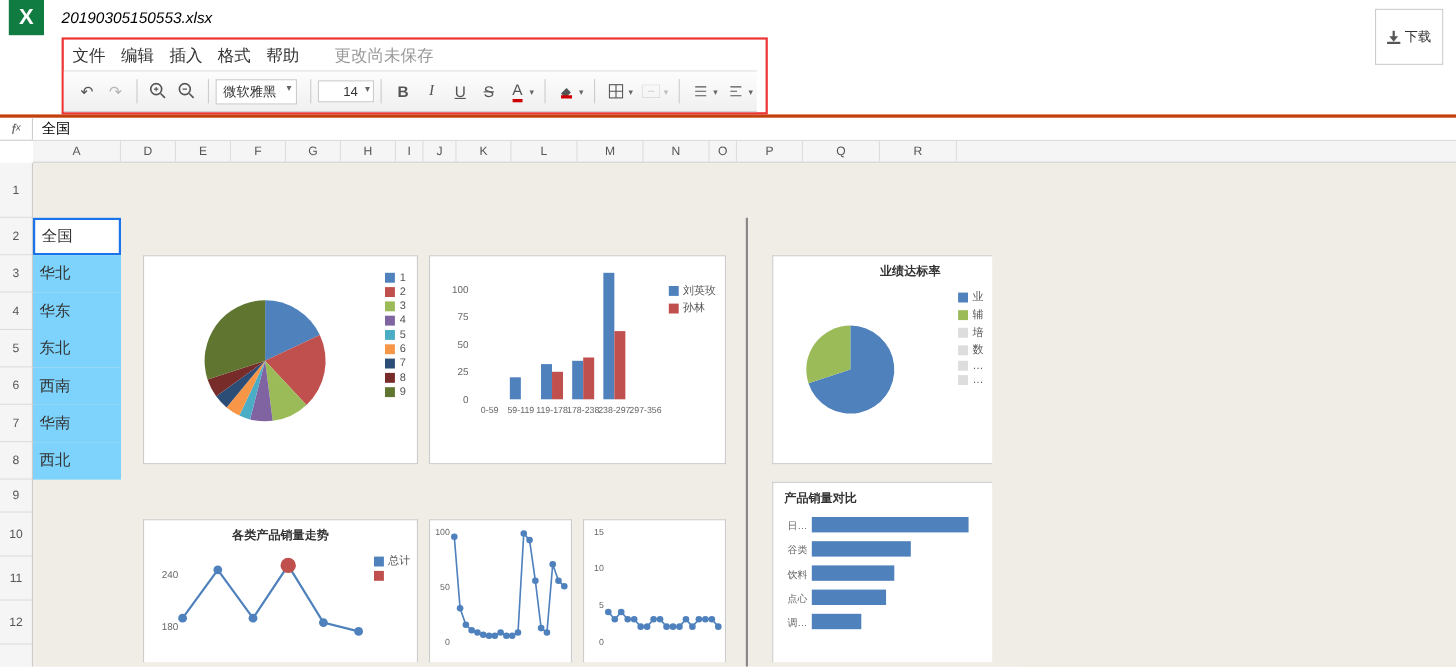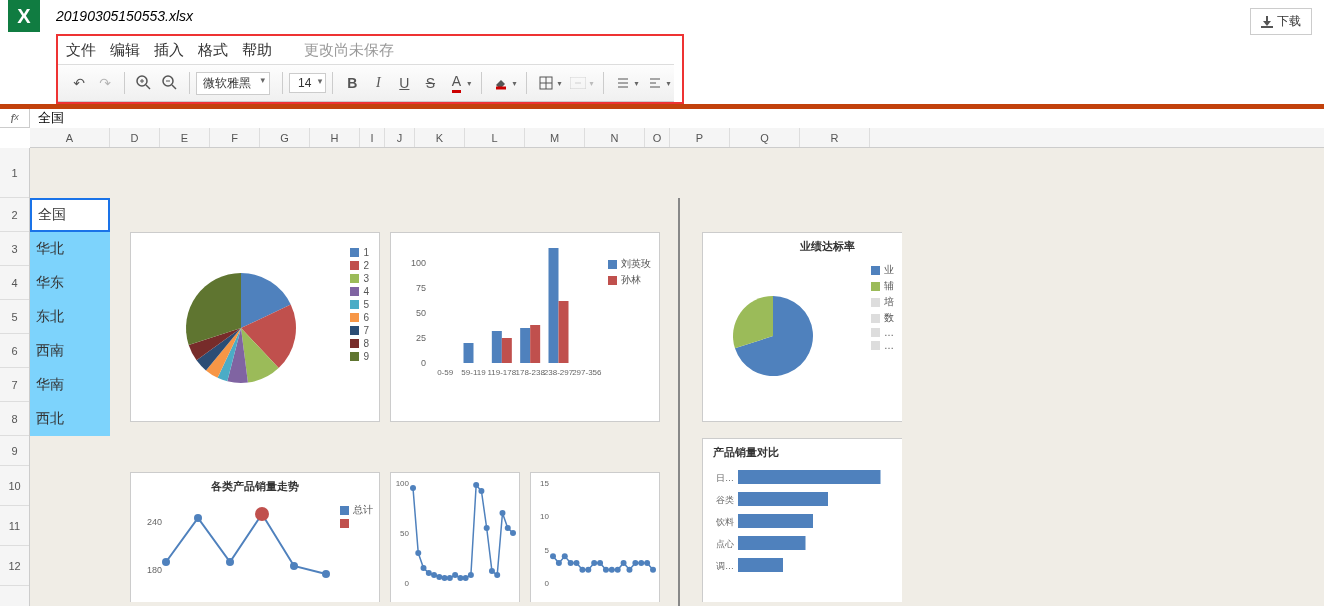--- a/index.html
+++ b/index.html
@@ -1,37 +1,37 @@
 <!DOCTYPE html>
 <html><head>
 <meta charset="utf-8">
 <style>
 * { box-sizing: border-box; margin: 0; padding: 0; }
 body { font-family: "Microsoft YaHei", Arial, sans-serif; font-size: 12px; color: #333; background: #fff; width: 1324px; height: 606px; overflow: hidden; position: relative; }
 
 .header { display: flex; align-items: center; height: 32px; padding-left: 8px; }
 .app-icon { width: 32px; height: 32px; background: #107c41; color: #fff; display: flex; align-items: center; justify-content: center; font-size: 20px; font-weight: bold; margin-right: 16px; }
 .filename { font-size: 14px; color: #000; font-style: italic; }
-.download-btn { position: absolute; right: 12px; top: 8px; border: 1px solid #ccc; padding: 4px 10px; font-size: 12px; background: #fff; display: flex; align-items: center; gap: 4px; cursor: pointer; }
+.download-btn { position: absolute; right: 12px; top: 8px; border: 1px solid #ccc; padding: 16px 10px; font-size: 12px; background: #fff; display: flex; align-items: center; gap: 4px; cursor: pointer; }
 
 .menubar-wrap { border: 2px solid #e33; margin: 2px 8px 0 56px; display: inline-block; padding-right: 8px; }
 .menubar { display: flex; align-items: center; height: 28px; padding-left: 8px; gap: 14px; }
 .menubar span { font-size: 15px; cursor: pointer; }
 .unsaved { color: #999; margin-left: 18px; }
 
 .toolbar { display: flex; align-items: center; height: 38px; padding-left: 8px; background: linear-gradient(#fdfdfd,#f0f0f0); border-top: 1px solid #ddd; border-bottom: 1px solid #ccc; }
 .tbtn { width: 26px; height: 26px; display: flex; align-items: center; justify-content: center; cursor: pointer; color: #555; font-size: 14px; }
 .tsep { width: 1px; height: 22px; background: #ccc; margin: 0 6px; }
 .font-sel { border: 1px solid #ccc; padding: 2px 18px 2px 6px; font-size: 12px; background: #fff; position: relative; cursor: pointer; margin-right:6px;}
 .font-sel::after { content: "▾"; position: absolute; right: 4px; font-size: 9px; color: #666; }
-.size-sel { border: 1px solid #ccc; padding: 2px 14px 2px 8px; font-size: 12px; background: #fff; position: relative; cursor: pointer; }
+.size-sel { border: 1px solid #ccc; padding: 2px 14px 2px 22px; font-size: 12px; background: #fff; position: relative; cursor: pointer; }
 .size-sel::after { content: "▾"; position: absolute; right: 3px; font-size: 9px; color: #666; }
 .tarr { font-size: 8px; color: #666; margin-left: -2px; margin-right: 4px; cursor:pointer; }
 
-.fx-row { display: flex; align-items: center; height: 24px; border-top: 5px solid #c2410c; border-bottom: 1px solid #ccc; }
+.fx-row { display: flex; align-items: center; height: 24px; border-top: 3px solid #c2410c; border-bottom: 1px solid #ccc; }
 .fx-label { width: 30px; text-align: center; font-style: italic; color: #666; font-size: 13px; border-right: 1px solid #ccc; height: 100%; display:flex; align-items:center; justify-content:center;}
 .fx-input { flex: 1; padding: 2px 8px; font-size: 13px; border: none; outline: none; }
 
 .colheads { display: flex; height: 20px; background: #f5f5f5; border-bottom: 1px solid #ccc; margin-left: 30px;}
 .colheads div { border-right: 1px solid #ddd; text-align: center; font-size: 11px; color: #555; line-height: 20px; }
 
 .main { display: flex; height: calc(606px - 32px - 28px - 38px - 24px - 20px - 4px); }
 .rowheads { width: 30px; background: #f5f5f5; border-right: 1px solid #ccc; }
 .rowheads div { border-bottom: 1px solid #ddd; text-align: center; font-size: 11px; color: #555; display:flex; align-items:center; justify-content:center;}
 

